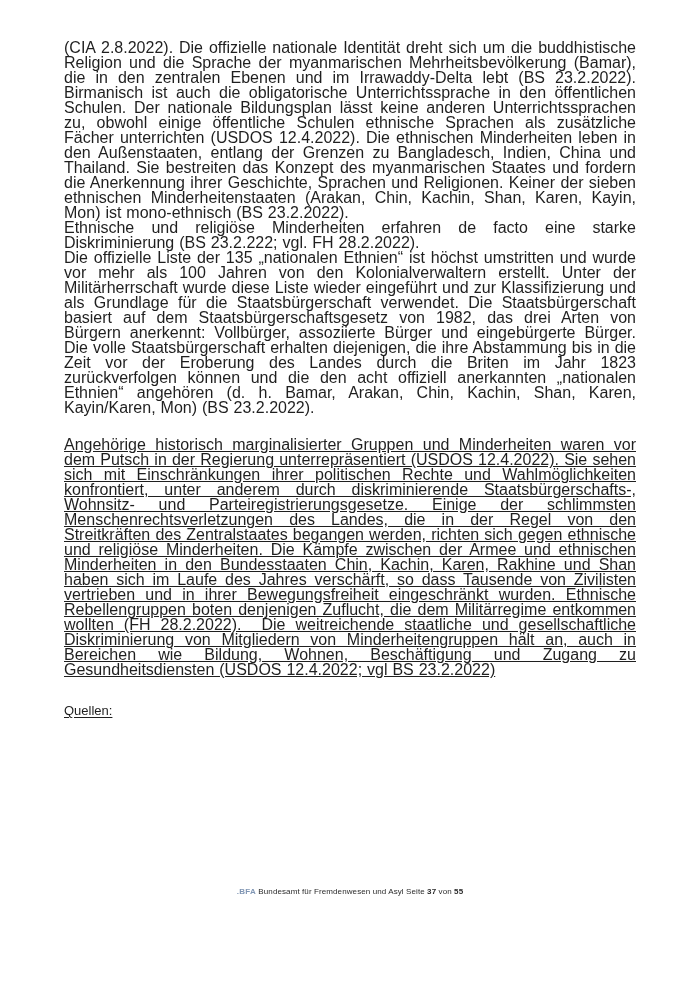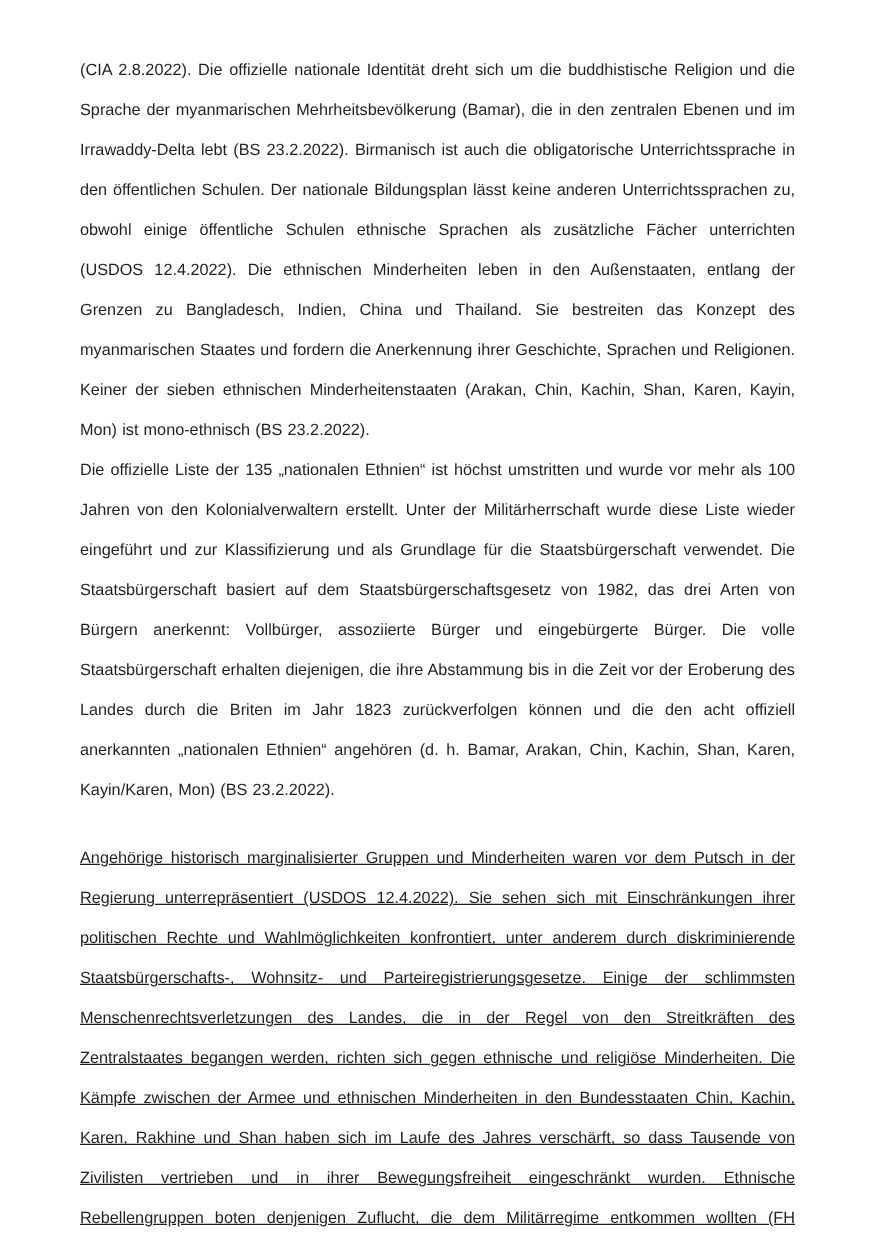--- a/index.html
+++ b/index.html
@@ -18,22 +18,22 @@
     overflow: hidden;
   }
   .content {
     position: absolute;
     left: 64px;
     top: 40px;
     width: 572px;
   }
   .para {
     margin: 0;
-    font-size: 13px;
-    line-height: 32px;
+    font-size: 16px;
+    line-height: 15px;
     text-align: justify;
     hyphens: none;
     -webkit-hyphens: none;
     word-spacing: 0.5px;
   }
   .gap-before {
     margin-top: 22.3px;
     text-decoration: underline;
   }
   .sources-heading {
@@ -68,18 +68,27 @@
     font-weight: bold;
   }
 </style>
 </head>
 <body>
 
 <div class="page">
 
   <div class="content">
     <p class="para">(CIA 2.8.2022). Die offizielle nationale Identität dreht sich um die buddhistische Religion und die Sprache der myanmarischen Mehrheitsbevölkerung (Bamar), die in den zentralen Ebenen und im Irrawaddy-Delta lebt (BS 23.2.2022). Birmanisch ist auch die obligatorische Unterrichtssprache in den öffentlichen Schulen. Der nationale Bildungsplan lässt keine anderen Unterrichtssprachen zu, obwohl einige öffentliche Schulen ethnische Sprachen als zusätzliche Fächer unterrichten (USDOS 12.4.2022). Die ethnischen Minderheiten leben in den Außenstaaten, entlang der Grenzen zu Bangladesch, Indien, China und Thailand. Sie bestreiten das Konzept des myanmarischen Staates und fordern die Anerkennung ihrer Geschichte, Sprachen und Religionen. Keiner der sieben ethnischen Minderheitenstaaten (Arakan, Chin, Kachin, Shan, Karen, Kayin, Mon) ist mono-ethnisch (BS 23.2.2022).</p>
+    <p class="para">Ethnische und religiöse Minderheiten erfahren de facto eine starke Diskriminierung (BS 23.2.222; vgl. FH 28.2.2022).</p>
     <p class="para">Die offizielle Liste der 135 „nationalen Ethnien“ ist höchst umstritten und wurde vor mehr als 100 Jahren von den Kolonialverwaltern erstellt. Unter der Militärherrschaft wurde diese Liste wieder eingeführt und zur Klassifizierung und als Grundlage für die Staatsbürgerschaft verwendet. Die Staatsbürgerschaft basiert auf dem Staatsbürgerschaftsgesetz von 1982, das drei Arten von Bürgern anerkennt: Vollbürger, assoziierte Bürger und eingebürgerte Bürger. Die volle Staatsbürgerschaft erhalten diejenigen, die ihre Abstammung bis in die Zeit vor der Eroberung des Landes durch die Briten im Jahr 1823 zurückverfolgen können und die den acht offiziell anerkannten „nationalen Ethnien“ angehören (d. h. Bamar, Arakan, Chin, Kachin, Shan, Karen, Kayin/Karen, Mon) (BS 23.2.2022).</p>
     <p class="para gap-before">Angehörige historisch marginalisierter Gruppen und Minderheiten waren vor dem Putsch in der Regierung unterrepräsentiert (USDOS 12.4.2022). Sie sehen sich mit Einschränkungen ihrer politischen Rechte und Wahlmöglichkeiten konfrontiert, unter anderem durch diskriminierende Staatsbürgerschafts-, Wohnsitz- und Parteiregistrierungsgesetze. Einige der schlimmsten Menschenrechtsverletzungen des Landes, die in der Regel von den Streitkräften des Zentralstaates begangen werden, richten sich gegen ethnische und religiöse Minderheiten. Die Kämpfe zwischen der Armee und ethnischen Minderheiten in den Bundesstaaten Chin, Kachin, Karen, Rakhine und Shan haben sich im Laufe des Jahres verschärft, so dass Tausende von Zivilisten vertrieben und in ihrer Bewegungsfreiheit eingeschränkt wurden. Ethnische Rebellengruppen boten denjenigen Zuflucht, die dem Militärregime entkommen wollten (FH 28.2.2022).&nbsp; Die weitreichende staatliche und gesellschaftliche Diskriminierung von Mitgliedern von Minderheitengruppen hält an, auch in Bereichen wie Bildung, Wohnen, Beschäftigung und Zugang zu Gesundheitsdiensten (USDOS 12.4.2022; vgl BS 23.2.2022)</p>
+    <h3 class="sources-heading">Quellen:</h3>
   </div>
 
+  <div class="footer"><span class="bfa-mark">.</span><span class="bfa-logo">BFA</span>
+    <span>Bundesamt für Fremdenwesen und Asyl</span>
+    <span>Seite</span>
+    <span class="page-num">37</span>
+    <span>von</span>
+    <span class="page-num">55</span>
+  </div>
 
 </div>
 
 </body></html>

